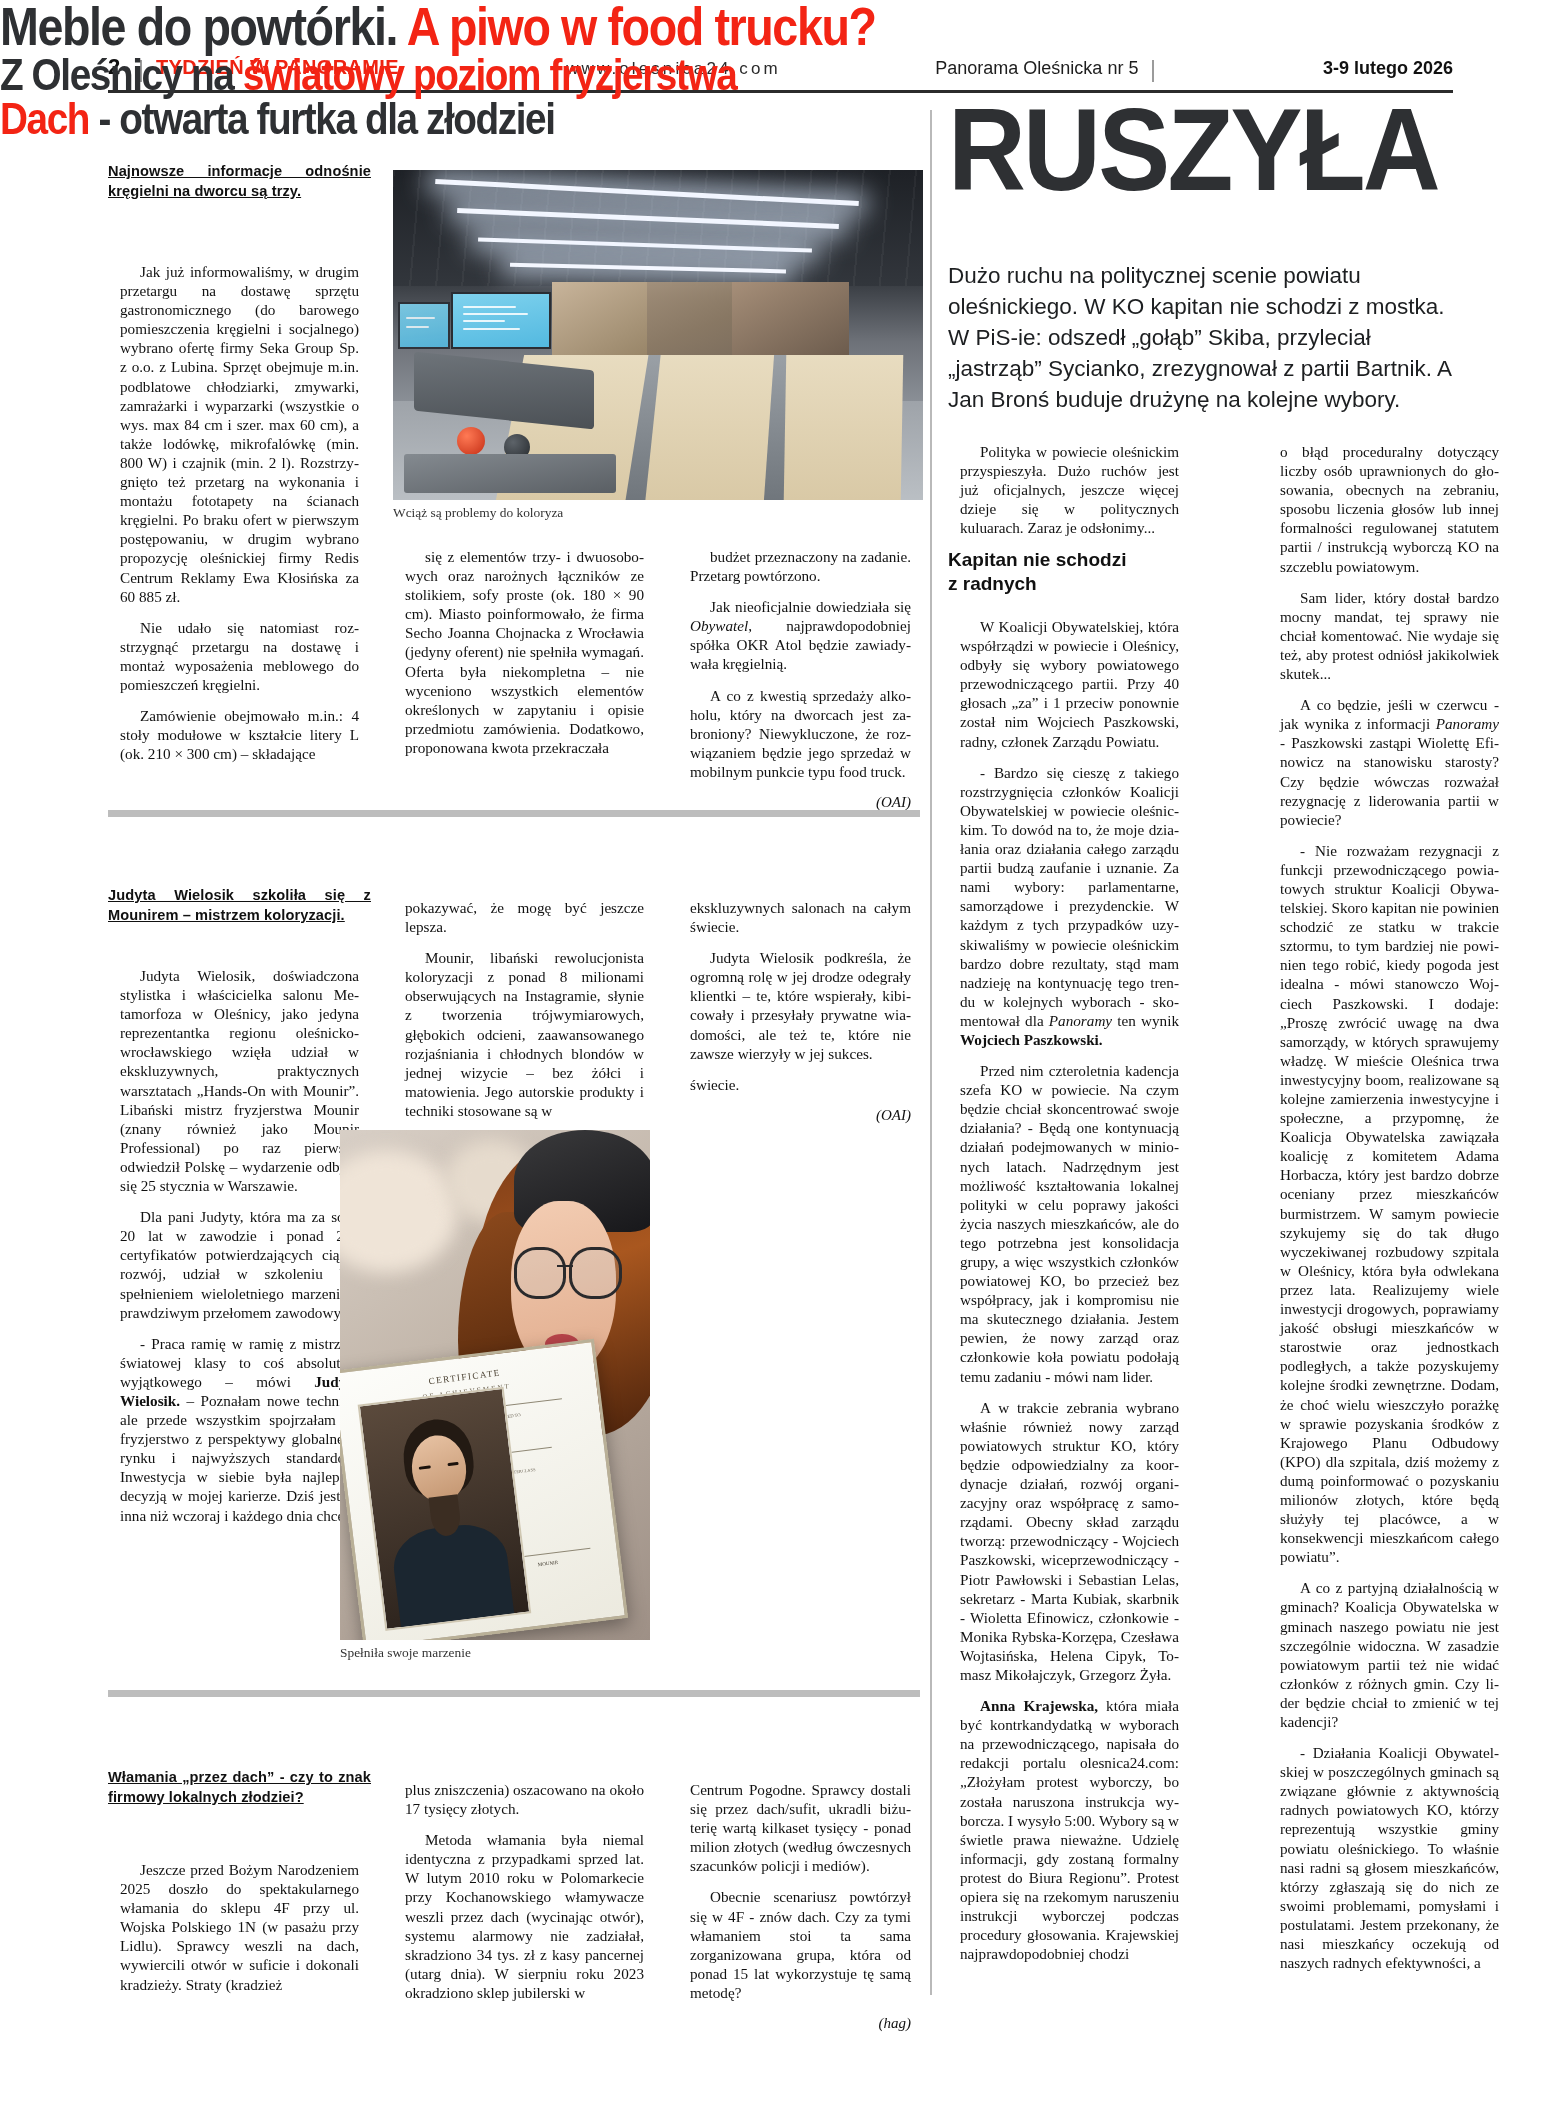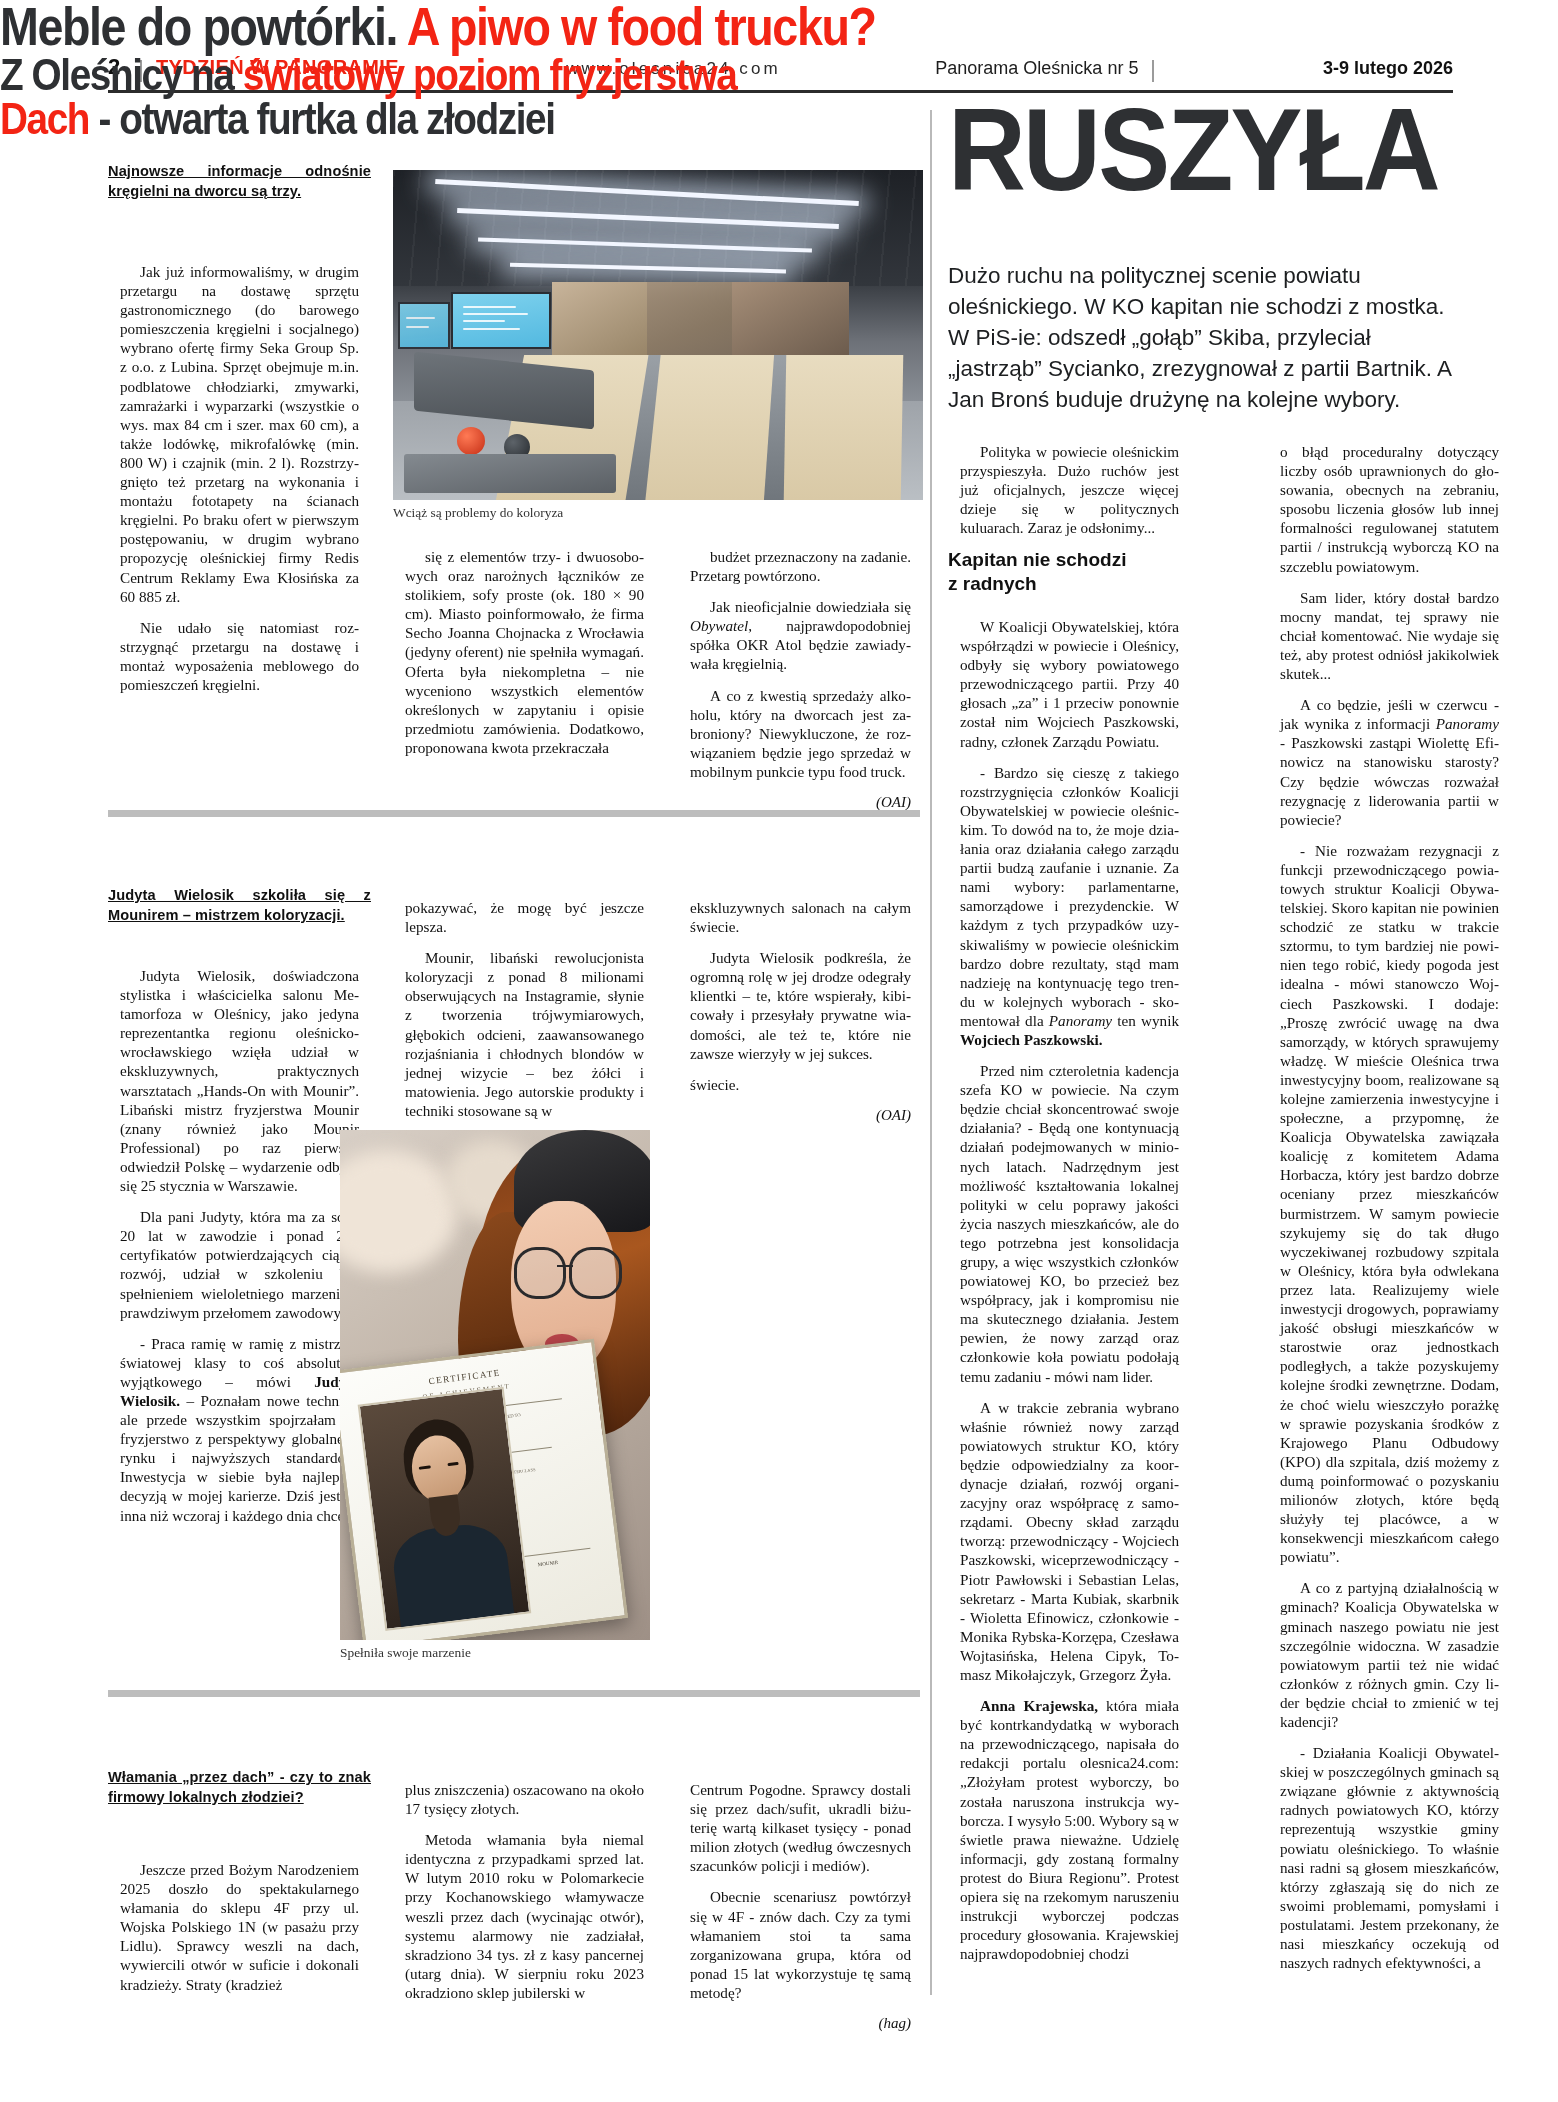--- a/index.html
+++ b/index.html
@@ -262,20 +262,21 @@
     <div style="position:absolute; left:4%; top:58%; width:34%; height:18%; background:linear-gradient(170deg,#6e747a,#4b5055); border-radius:4px; transform:skewY(6deg);"></div>
     <div class="ball" style="left:12%; top:78%; width:28px; height:28px; background:radial-gradient(circle at 35% 32%, #ff7a55, #c42d14);"></div>
     <div class="ball" style="left:21%; top:80%; width:26px; height:26px; background:radial-gradient(circle at 35% 32%, #5d6369, #25292d);"></div>
     <div style="position:absolute; left:2%; top:86%; width:40%; height:12%; background:linear-gradient(170deg,#848a90,#5a5f64); border-radius:3px;"></div>
   </div>
   <div class="caption" style="left:393px; top:505px; width:530px;">Wciąż są problemy do koloryza</div>
 
   <div class="col" style="left:108px; top:250px; width:263px;">
     <p>Jak już informowaliśmy, w dru­gim przetargu na dostawę sprzętu gastronomicznego (do barowego pomieszczenia kręgielni i socjal­nego) wybrano ofertę firmy Seka Group Sp. z o.o. z Lubina. Sprzęt obejmuje m.in. podblatowe chło­dziarki, zmywarki, zamrażarki i wyparzarki (wszystkie o wys. max 84 cm i szer. max 60 cm), a także lodówkę, mikrofalówkę (min. 800 W) i czajnik (min. 2 l). Rozstrzy­gnięto też przetarg na wykonania i montażu fototapety na ścianach kręgielni. Po braku ofert w pierw­szym postępowaniu, w drugim wybrano propozycję oleśnickiej firmy Redis Centrum Reklamy Ewa Kłosińska za 60 885 zł.</p>
     <p>Nie udało się natomiast roz­strzygnąć przetargu na dostawę i montaż wyposażenia meblowego do pomieszczeń kręgielni.</p>
+    <p>Zamówienie obejmowało m.in.: 4 stoły modułowe w kształcie lite­ry L (ok. 210 × 300 cm) – składające</p>
   </div>
 
   <div class="col" style="left:393px; top:535px; width:263px;">
     <p>się z elementów trzy- i dwuosobo­wych oraz narożnych łączników ze stolikiem, sofy proste (ok. 180 × 90 cm). Miasto poinformowało, że firma Secho Joanna Chojnacka z Wrocławia (jedyny oferent) nie spełniła wymagań. Oferta była niekompletna – nie wyceniono wszystkich elementów określo­nych w zapytaniu i opisie przed­miotu zamówienia. Dodatkowo, proponowana kwota przekraczała</p>
   </div>
 
   <div class="col" style="left:678px; top:535px; width:245px;">
     <p>budżet przeznaczony na zadanie. Przetarg powtórzono.</p>
     <p>Jak nieoficjalnie dowiedziała się <span class="it">Obywatel</span>, najprawdopodobniej spółka OKR Atol będzie zawiady­wała kręgielnią.</p>
     <p>A co z kwestią sprzedaży alko­holu, który na dworcach jest za­broniony? Niewykluczone, że roz­wiązaniem będzie jego sprzedaż w mobilnym punkcie typu food truck.</p>

